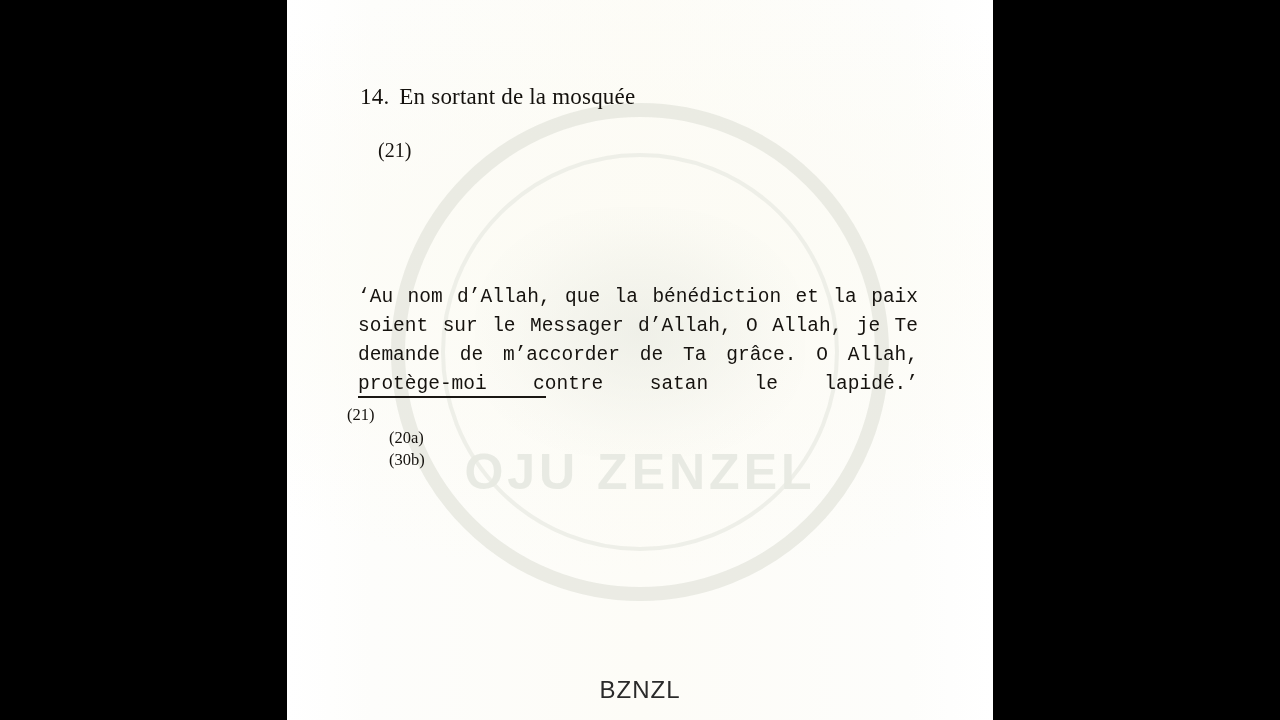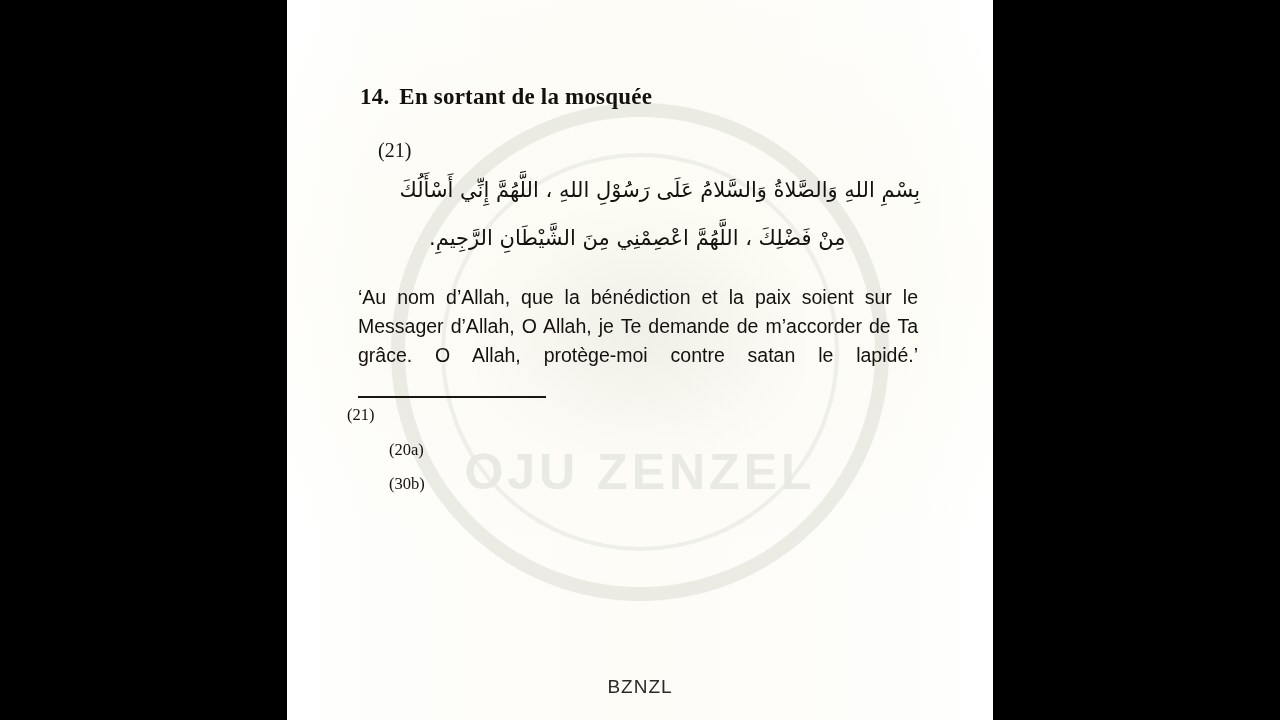--- a/index.html
+++ b/index.html
@@ -98,21 +98,21 @@
     position: absolute;
     inset: 0;
     color: #14110d;
   }
 
   .section-title {
     position: absolute;
     left: 73px;
     top: 84px;
     font-family: "Liberation Serif", serif;
-    font-weight: 700;
+    font-weight: 400;
     font-size: 23px;
     letter-spacing: 0.2px;
     white-space: nowrap;
   }
   .section-title .num { margin-right: 10px; }
 
   .dua-number {
     position: absolute;
     left: 91px;
     top: 139px;
@@ -136,21 +136,21 @@
   }
   .arabic-block .ar-line { display: block; white-space: nowrap; }
   .arabic-block .ar-line.l2 { text-align: left; padding-left: 82px; }
 
   
   .translation {
     position: absolute;
     left: 71px;
     top: 283px;
     width: 560px;
-    font-family: Liberation Sans, sans-serif;
+    font-family: Liberation Mono, monospace;
     font-size: 19.5px;
     line-height: 29px;
     text-align: justify;
     text-justify: inter-word;
     color: #15120e;
   }
   .translation::after {
     content: "";
     display: inline-block;
     width: 100%;
@@ -174,21 +174,21 @@
     width: 600px;
     font-family: "Liberation Serif", serif;
     font-size: 16.5px;
     line-height: 22.5px;
     color: #15120e;
   }
   .fn-row {
     display: flex;
     align-items: flex-start;
   }
-  .fn-row + .fn-row { margin-top: 12px; }
+  .fn-row + .fn-row { margin-top: 0px; }
   .fn-label {
     flex: 0 0 auto;
     width: 95px;
     text-align: left;
   }
   .fn-row.sub .fn-label {
     width: 137px;
     text-align: left;
     padding-left: 42px;
     box-sizing: border-box;
@@ -206,21 +206,21 @@
   .fn-row.sub .fn-text { padding-left: 0px; }
 
   
   .bottom-caption {
     position: absolute;
     left: 0;
     top: 676px;
     width: 100%;
     text-align: center;
     font-family: "Liberation Sans", sans-serif;
-    font-size: 19px;
+    font-size: 24px;
     letter-spacing: 1px;
     color: #2a2a2a;
   }
 </style>
 </head>
 <body>
 
 <div id="viewer">
 
   <div id="page">
@@ -235,24 +235,20 @@
     </div>
 
     <div id="content">
 
       <div class="section-title">
         <span class="num">14.</span><span>En sortant de la mosquée</span>
       </div>
 
       <div class="dua-number">(21)</div>
 
-      <div class="arabic-block">
-        <span class="ar-line l1">بِسْمِ اللهِ وَالصَّلاةُ وَالسَّلامُ عَلَى رَسُوْلِ اللهِ ، اللَّهُمَّ إِنِّي أَسْأَلُكَ</span>
-        <span class="ar-line l2">مِنْ فَضْلِكَ ، اللَّهُمَّ اعْصِمْنِي مِنَ الشَّيْطَانِ الرَّجِيمِ.</span>
-      </div>
 
       <div class="translation">‘Au nom d’Allah, que la bénédiction et la paix soient sur le Messager d’Allah, O Allah, je Te demande de m’accorder de Ta grâce. O Allah, protège-moi contre satan le lapidé.’</div>
 
       <div class="fn-rule"></div>
 
       <div class="footnotes">
 
         <div class="fn-row main">
           <span class="fn-label">(21)</span>
         </div>

